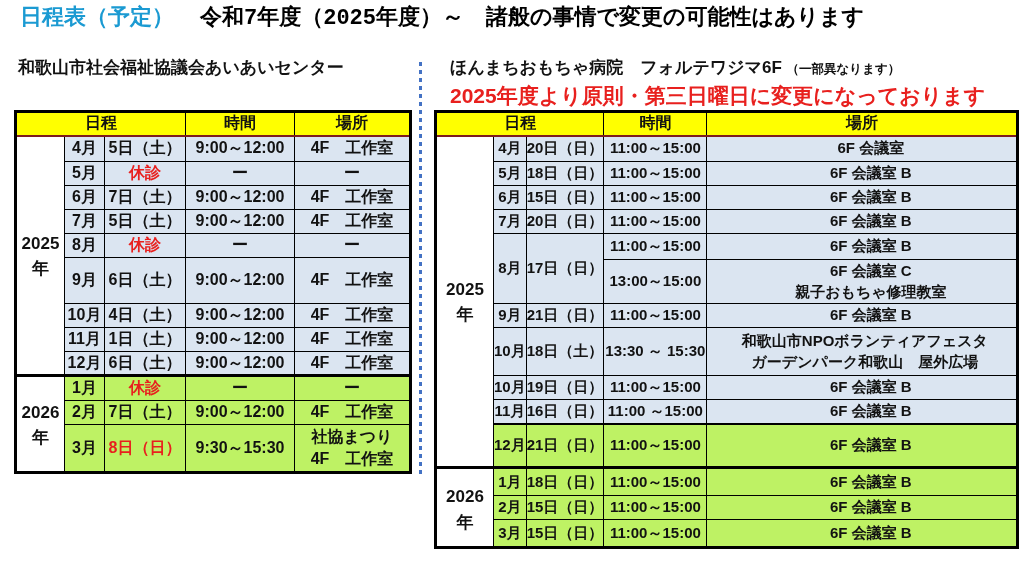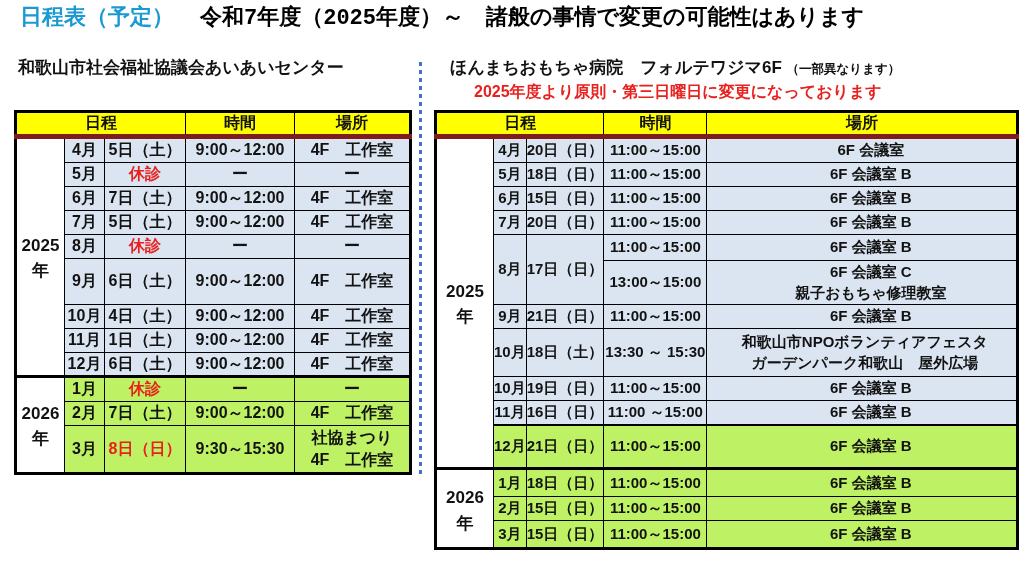--- a/index.html
+++ b/index.html
@@ -18,38 +18,38 @@
     font-weight:700;color:var(--ink);
     -webkit-font-smoothing:antialiased;
   }
   .abs{position:absolute;}
   .page-title{left:20px;top:4px;font-size:22px;line-height:30px;white-space:nowrap;font-family:Liberation Mono, monospace;}
   .page-title .blue{color:var(--accent-blue);}
   .page-title .rest{color:#000;margin-left:26px;}
   .subtitle-left{left:18px;top:56px;font-size:17px;white-space:nowrap;}
   .subtitle-right{left:450px;top:56px;font-size:17px;white-space:nowrap;}
   .subtitle-right .note{font-size:12.5px;font-family:Liberation Mono, monospace;}
-  .notice-red{left:474px;top:82px;font-size:16px;color:var(--notice-red);white-space:nowrap;}
+  .notice-red{left:450px;top:82px;font-size:21px;color:var(--notice-red);white-space:nowrap;}
   .vdots{
     left:419px;top:62px;width:3px;height:415px;
     background:repeating-linear-gradient(to bottom,var(--divider-blue) 0 4px,transparent 4px 8px);
   }
   table.sched{
     border-collapse:collapse;table-layout:fixed;
     border:3px solid #000;
   }
   table.sched td,table.sched th{
     border:1.5px solid #000;
     padding:0;overflow:hidden;white-space:nowrap;
     text-align:center;vertical-align:middle;
     font-weight:700;
   }
   table.sched th{
     background:var(--header-yellow);
-    border-bottom:5px solid #7f1d1d;
+    border-bottom:2px solid #7f1d1d;
     font-size:16px;height:24px;
   }
   .left-table{left:14px;top:110px;font-size:16px;}
   .right-table{left:434px;top:110px;font-size:15px;}
   td.year{
     background:#fff;border-right:2px solid #000;
     vertical-align:top;font-size:17px;
   }
   td.bl{border-left:2px solid #000;}
   td.day{border-left:1px dotted #777;margin-top:24px;}

